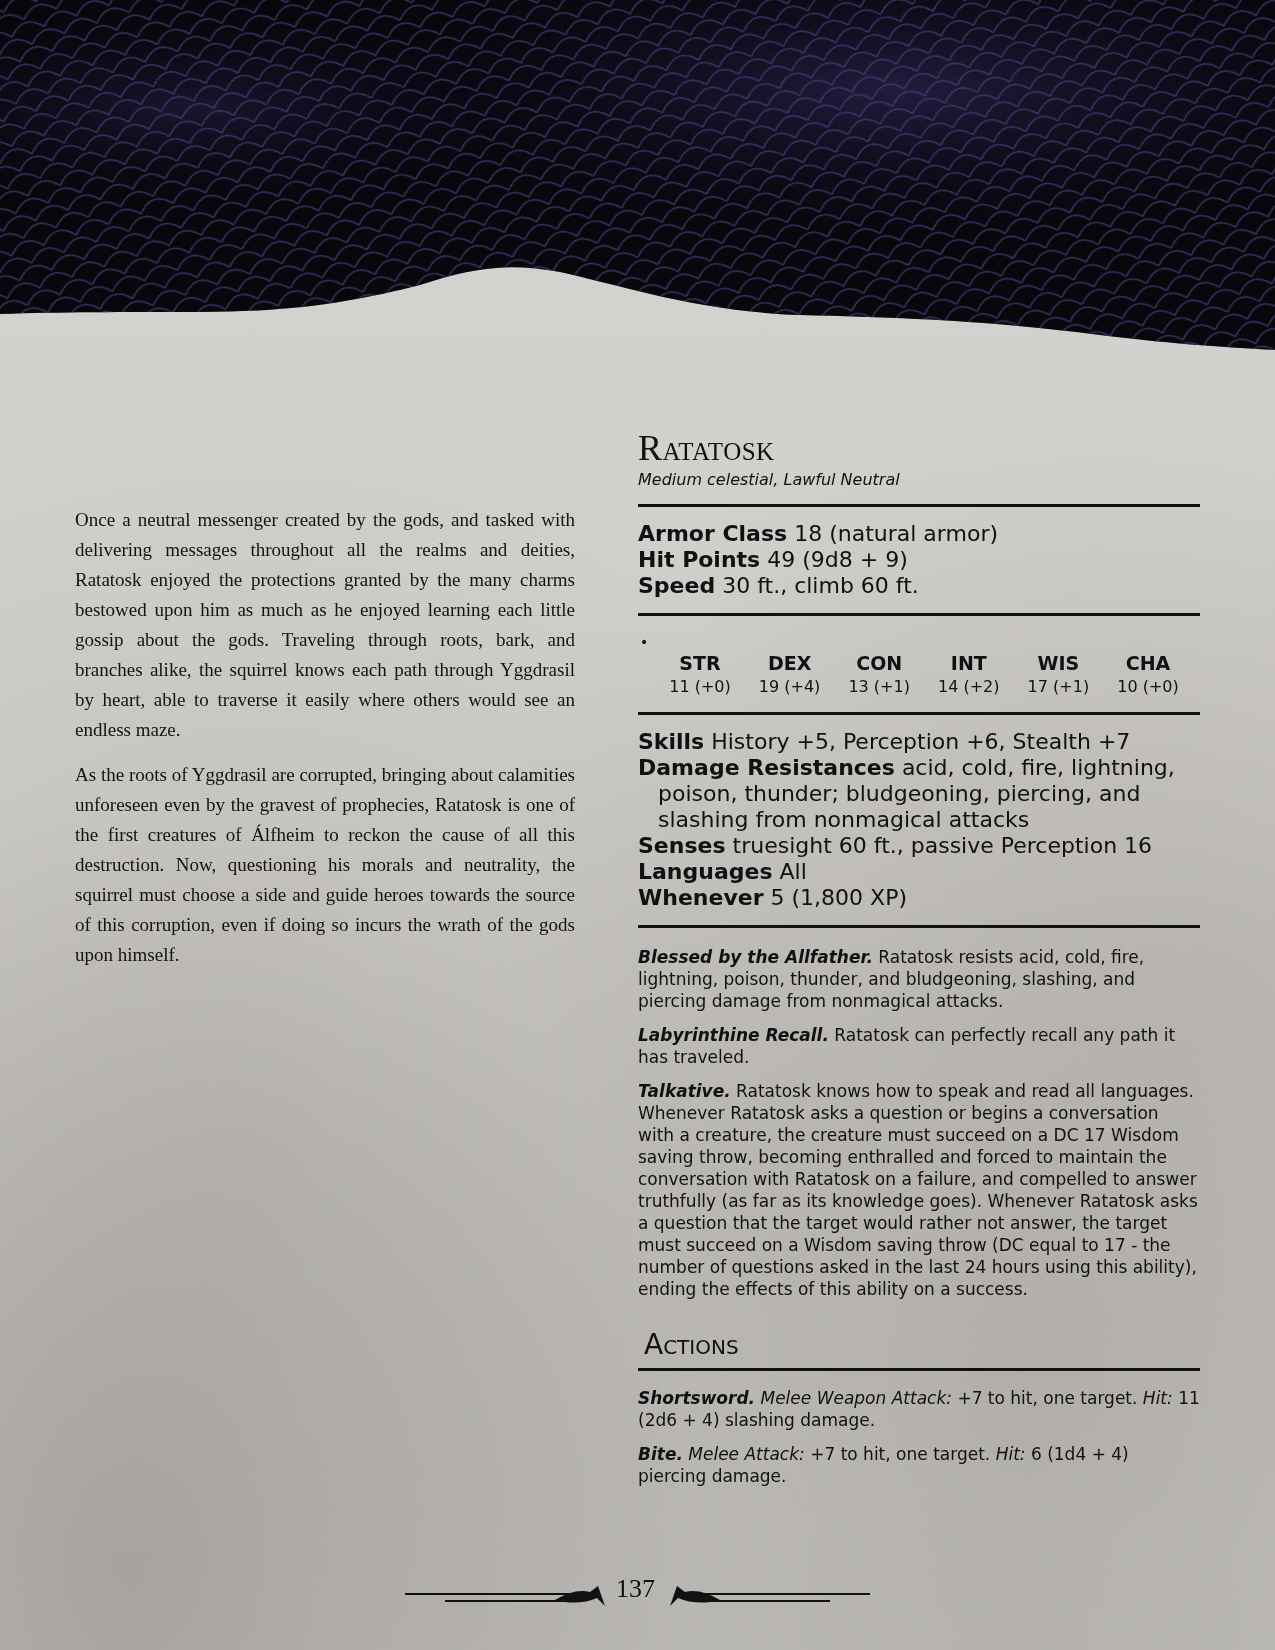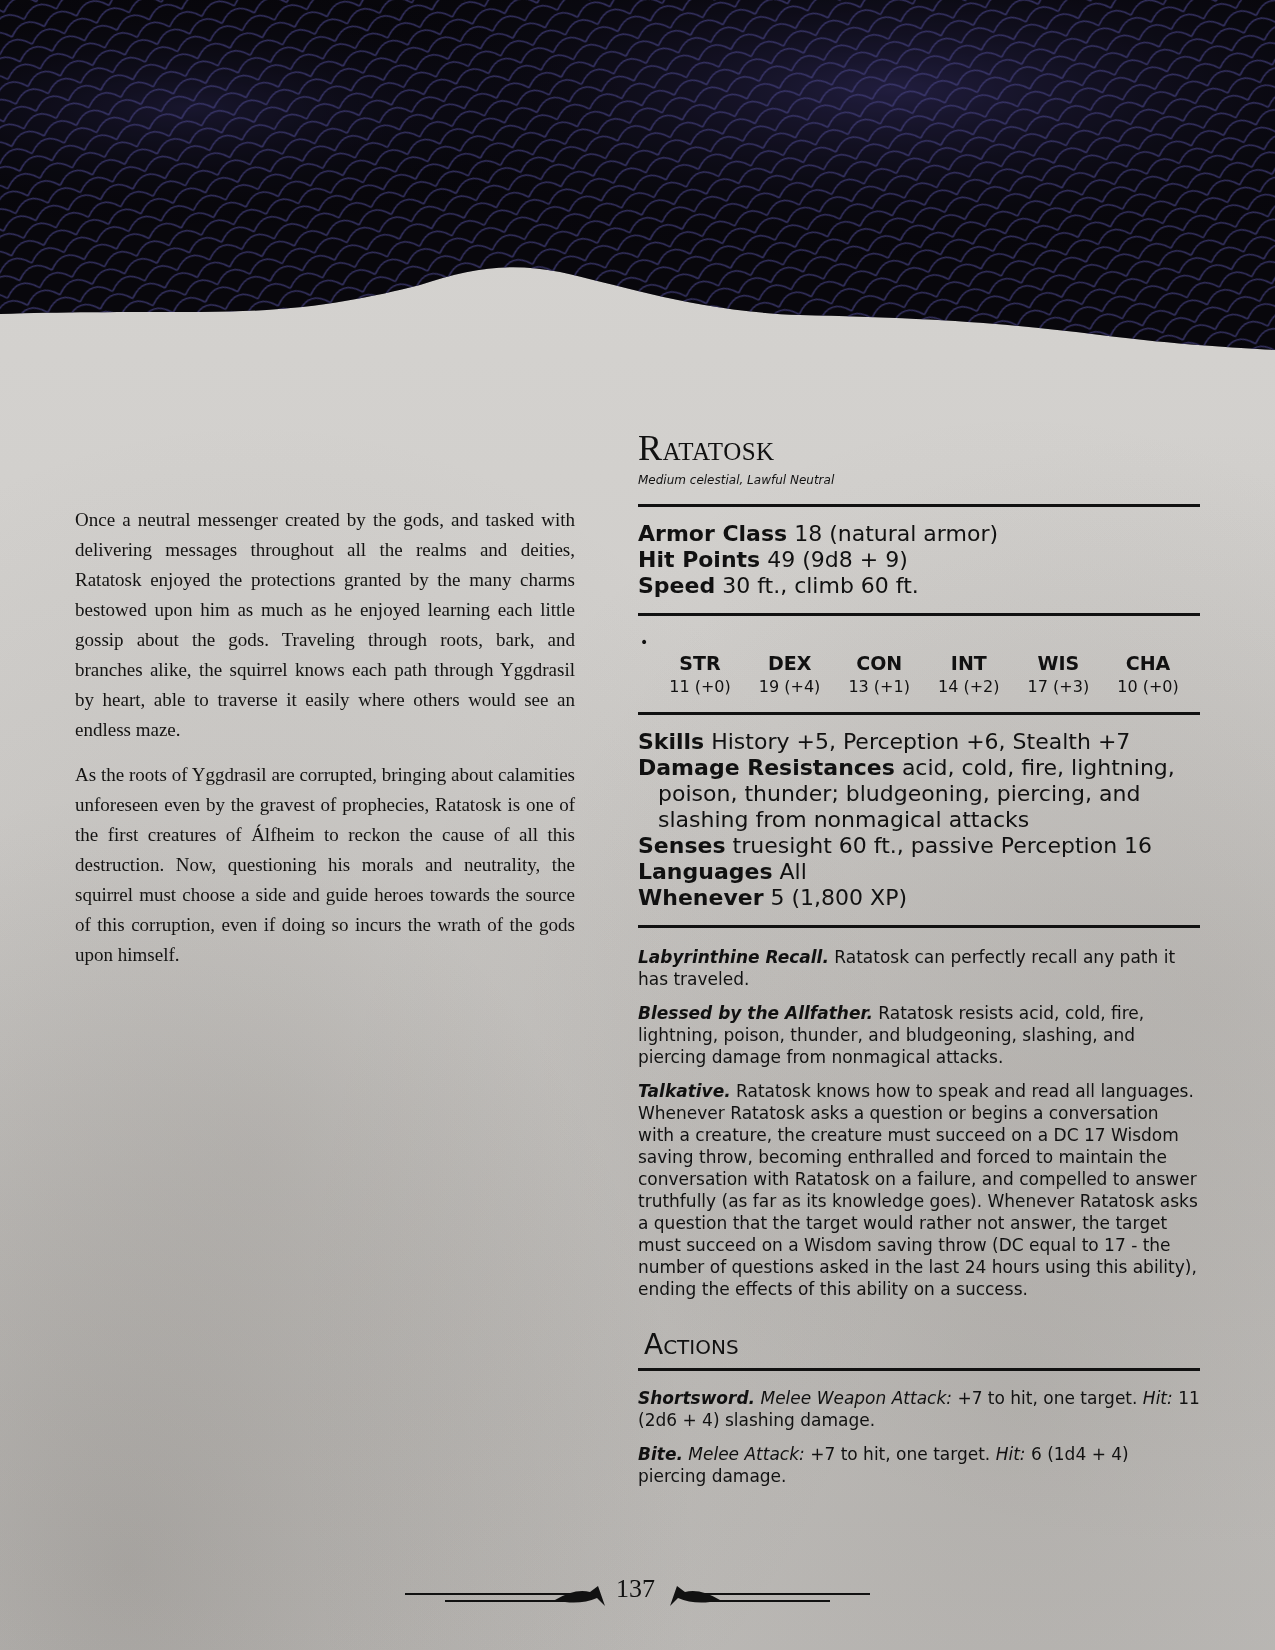--- a/index.html
+++ b/index.html
@@ -14,21 +14,21 @@
       linear-gradient(180deg, #d6d4d1 0%, #cfcdca 50%, #c3c1be 100%); }
   .banner { position:absolute; left:0; top:0; width:1275px; height:360px; }
   .left-col { position:absolute; left:75px; top:505px; width:500px;
     font-family:"Liberation Serif", serif; font-size:19px; line-height:30px;
     text-align:justify; color:#141312; }
   .left-col p { margin:0 0 15px 0; }
   .stat { position:absolute; left:638px; top:428px; width:562px;
     font-family:"DejaVu Sans", sans-serif; color:#111; }
   .stat .name { font-family:"Liberation Serif", serif; font-size:36px; font-weight:normal;
     font-variant:small-caps; letter-spacing:0.5px; margin:0; line-height:40px; }
-  .stat .type { font-style:italic; font-size:12px; margin:2px 0 0 0; line-height:20px; }
+  .stat .type { font-style:italic; font-size:16px; margin:2px 0 0 0; line-height:20px; }
   .rule { height:3px; background:#111; margin:14px 0 14px 0; }
   .prop { font-size:22px; line-height:26px; }
   .prop b { font-weight:bold; }
   .prop.indent { padding-left:20px; text-indent:-20px; }
   .abilities { display:flex; justify-content:space-between; padding:0 12px 0 22px; position:relative; }
   .abilities .dot { position:absolute; left:2px; top:4px; font-size:14px; }
   .ab { text-align:center; width:80px; }
   .ab .k { font-weight:bold; font-size:19px; line-height:26px;margin-top:20px; }
   .ab .v { font-size:16px; line-height:22px; }
   .trait { font-size:17px; line-height:22px; margin:0 0 12px 0; }
@@ -98,38 +98,38 @@
     <div class="ab">
         <div class="k">CON</div>
         <div class="v">13 (+1)</div>
       </div>
     <div class="ab">
         <div class="k">INT</div>
         <div class="v">14 (+2)</div>
       </div>
     <div class="ab">
         <div class="k">WIS</div>
-        <div class="v">17 (+3)</div>
+        <div class="v">17 (+1)</div>
       </div>
     <div class="ab">
         <div class="k">CHA</div>
         <div class="v">10 (+0)</div>
       </div>
   </div>
   <div class="rule"></div>
 
   <div class="prop"><b>Skills</b> <span>History +5, Perception +6, Stealth +7</span></div>
   <div class="prop indent"><b>Damage Resistances</b> <span>acid, cold, fire, lightning, poison, thunder; bludgeoning, piercing, and slashing from nonmagical attacks</span></div>
   <div class="prop"><b>Senses</b> <span>truesight 60 ft., passive Perception 16</span></div>
   <div class="prop"><b>Languages</b> <span>All</span></div>
   <div class="prop"><b>Whenever</b> <span>5 (1,800 XP)</span></div>
   <div class="rule" style="margin-bottom:18px"></div>
 
+  <p class="trait"><span class="tn">Blessed by the Allfather.</span> <span>Ratatosk resists acid, cold, fire, lightning, poison, thunder, and bludgeoning, slashing, and piercing damage from nonmagical attacks.</span></p>
   <p class="trait"><span class="tn">Labyrinthine Recall.</span> <span>Ratatosk can perfectly recall any path it has traveled.</span></p>
-  <p class="trait"><span class="tn">Blessed by the Allfather.</span> <span>Ratatosk resists acid, cold, fire, lightning, poison, thunder, and bludgeoning, slashing, and piercing damage from nonmagical attacks.</span></p>
   <p class="trait"><span class="tn">Talkative.</span> <span>Ratatosk knows how to speak and read all languages. Whenever Ratatosk asks a question or begins a conversation with a creature, the creature must succeed on a DC 17 Wisdom saving throw, becoming enthralled and forced to maintain the conversation with Ratatosk on a failure, and compelled to answer truthfully (as far as its knowledge goes). Whenever Ratatosk asks a question that the target would rather not answer, the target must succeed on a Wisdom saving throw (DC equal to 17 - the number of questions asked in the last 24 hours using this ability), ending the effects of this ability on a success.</span></p>
 
   <h2 class="section-title">Actions</h2>
   <div class="rule" style="margin-top:6px;margin-bottom:16px"></div>
 
   <p class="trait"><span class="tn">Shortsword.</span> <i>Melee Weapon Attack:</i> <span>+7 to hit, one target.</span> <i>Hit:</i> <span>11 (2d6 + 4) slashing damage.</span></p>
   <p class="trait"><span class="tn">Bite.</span> <i>Melee Attack:</i> <span>+7 to hit, one target.</span> <i>Hit:</i> <span>6 (1d4 + 4) piercing damage.</span></p>
 </div>
 
 <div class="footer">

